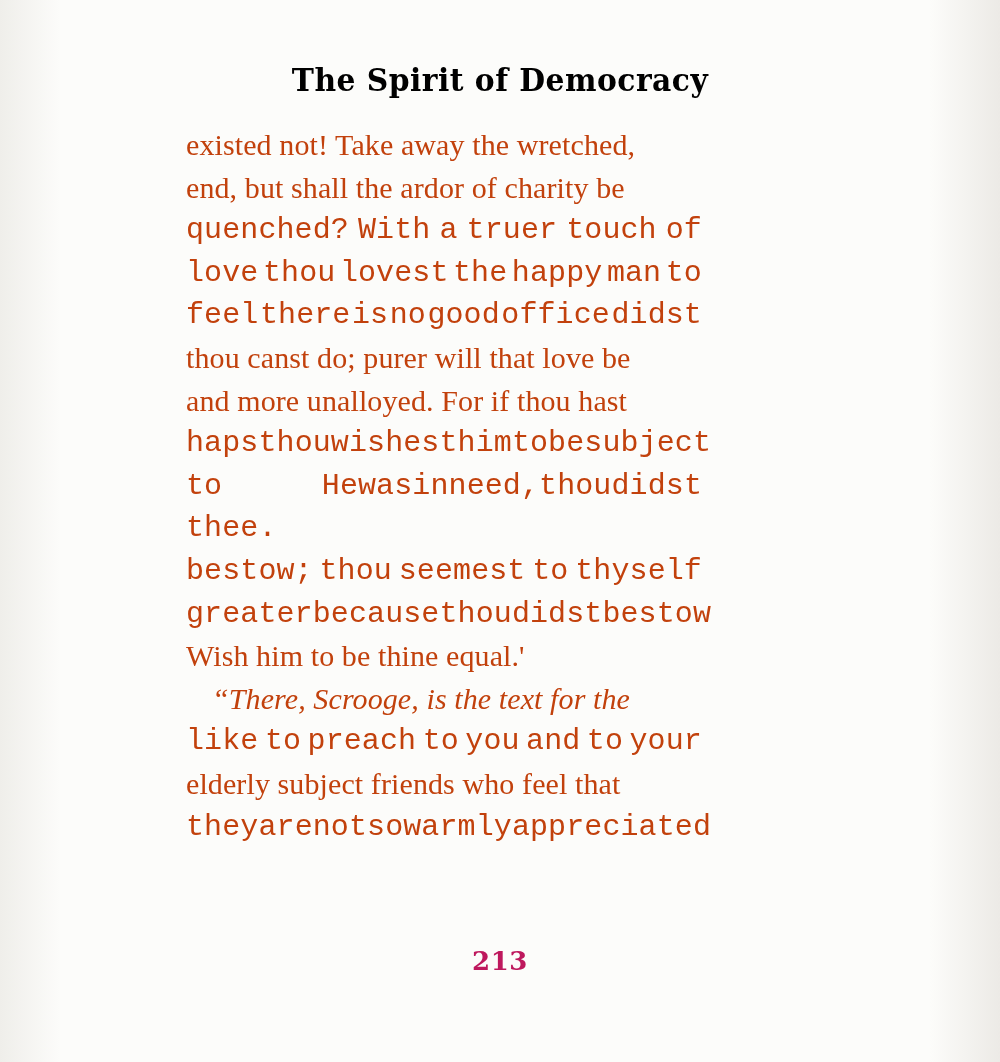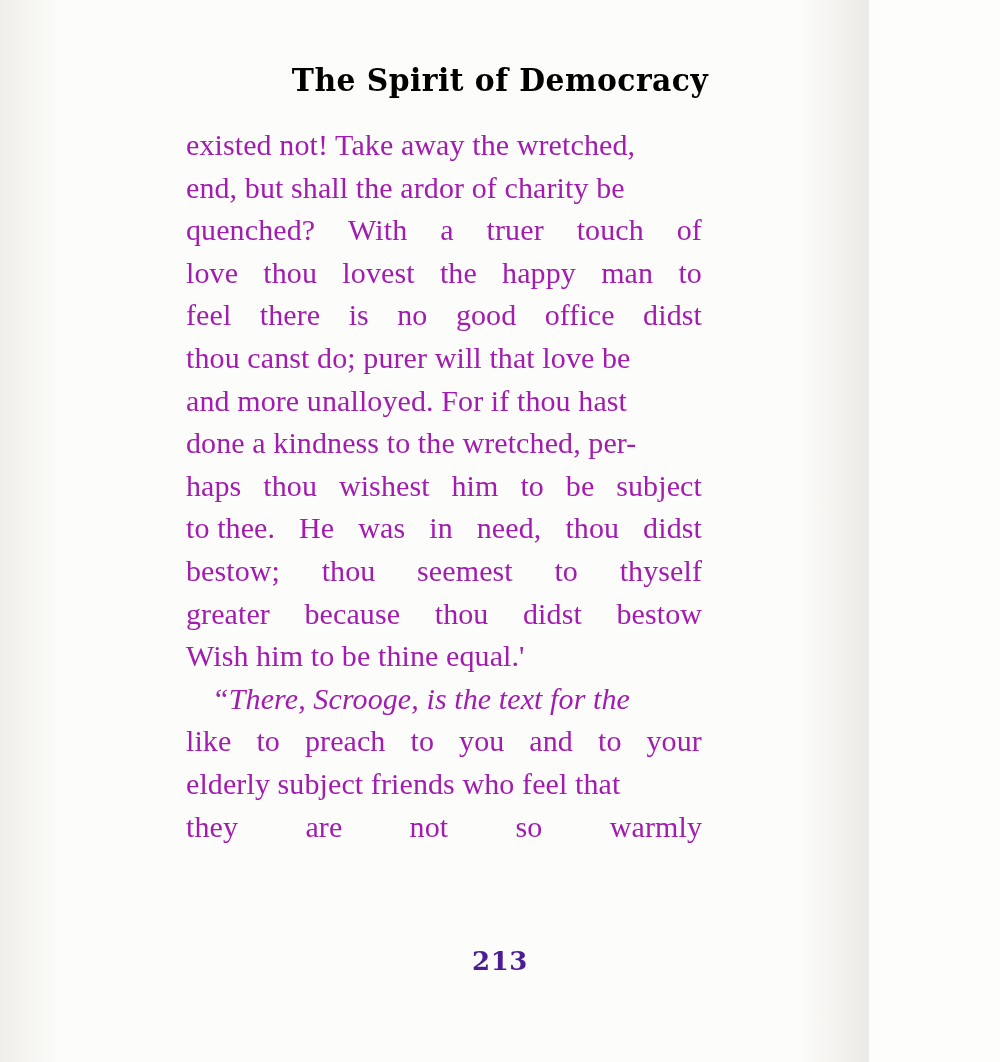--- a/index.html
+++ b/index.html
@@ -8,21 +8,21 @@
   }
   body {
     width: 1000px;
     height: 1062px;
     background: #fdfdfb;
     font-family: "Liberation Serif", serif;
     overflow: hidden;
   }
   .page {
     position: relative;
-    width: 869px;
+    width: 1000px;
     height: 1062px;
     background: #fcfcfa;
   }
   
   .page::before {
     content: "";
     position: absolute;
     left: 0; top: 0; bottom: 0;
     width: 60px;
     background: linear-gradient(to right, #efeeea 0%, rgba(252,252,250,0) 100%);
@@ -51,55 +51,56 @@
     color: #000;
     
     transform: scaleX(0.96);
   }
 
   .text-block {
     position: absolute;
     top: 124px;
     left: 186px;
     width: 516px;
-    color: #a21caf;
+    color: #c2410c;
   }
 
   .line {
     font-size: 30px;
     line-height: 42.6px;
     white-space: nowrap;
     letter-spacing: 0.1px;
   }
 
   
   .line.just {
     display: flex;
     justify-content: space-between;
     white-space: normal;
+    font-family: Liberation Mono, monospace;
   }
   .line.just > span {
     display: inline-block;
   }
 
   .line.indent {
     text-indent: 26px;
     font-style: italic;
   }
 
   .folio {
     position: absolute;
     top: 946px;
     left: 0;
     width: 1000px;
     text-align: center;
     font-family: "DejaVu Serif", serif;
     font-weight: bold;
     font-size: 26px;
-    color: #4c1d95;
+    color: #be185d;
     letter-spacing: 0.5px;
   }
 </style>
 </head>
 <body>
 
 <div class="page">
 
   <div class="running-head">The Spirit of Democracy</div>
 
@@ -131,21 +132,20 @@
       <span>there</span>
       <span>is</span>
       <span>no</span>
       <span>good</span>
       <span>office</span>
       <span>didst</span>
     </div>
 
     <div class="line">thou canst do; purer will that love be</div>
     <div class="line">and more unalloyed.  For if thou hast</div>
-    <div class="line">done a kindness to the wretched, per-</div>
 
     <div class="line just">
       <span>haps</span>
       <span>thou</span>
       <span>wishest</span>
       <span>him</span>
       <span>to</span>
       <span>be</span>
       <span>subject</span>
     </div>
@@ -191,18 +191,19 @@
     </div>
 
     <div class="line">elderly subject friends who feel that</div>
 
     <div class="line just">
       <span>they</span>
       <span>are</span>
       <span>not</span>
       <span>so</span>
       <span>warmly</span>
+      <span>appreciated</span>
     </div>
   </div>
 
   <div class="folio">213</div>
 
 </div>
 
 </body></html>

